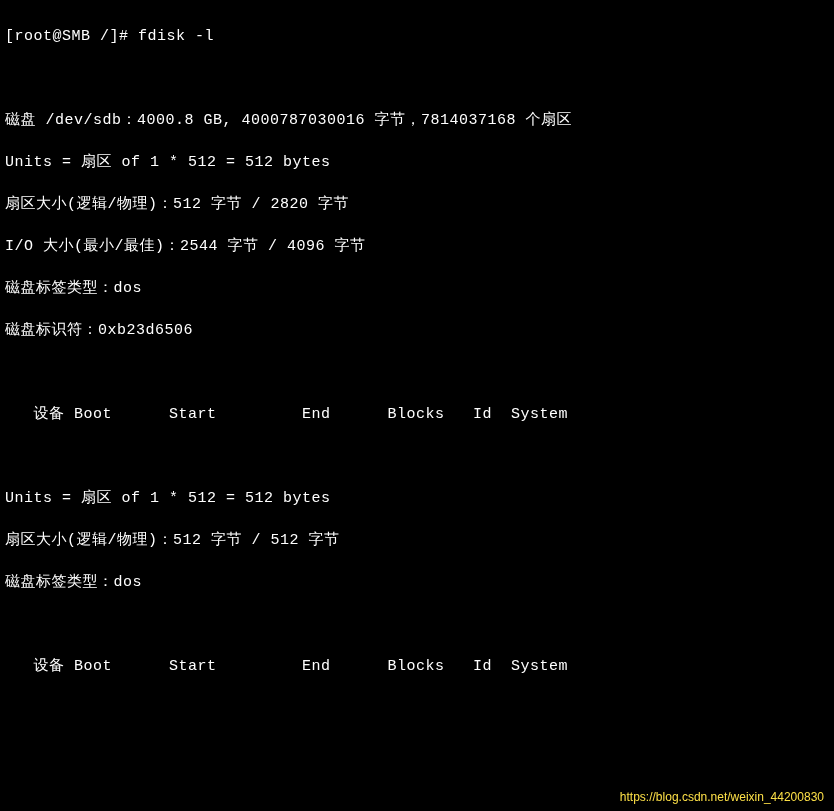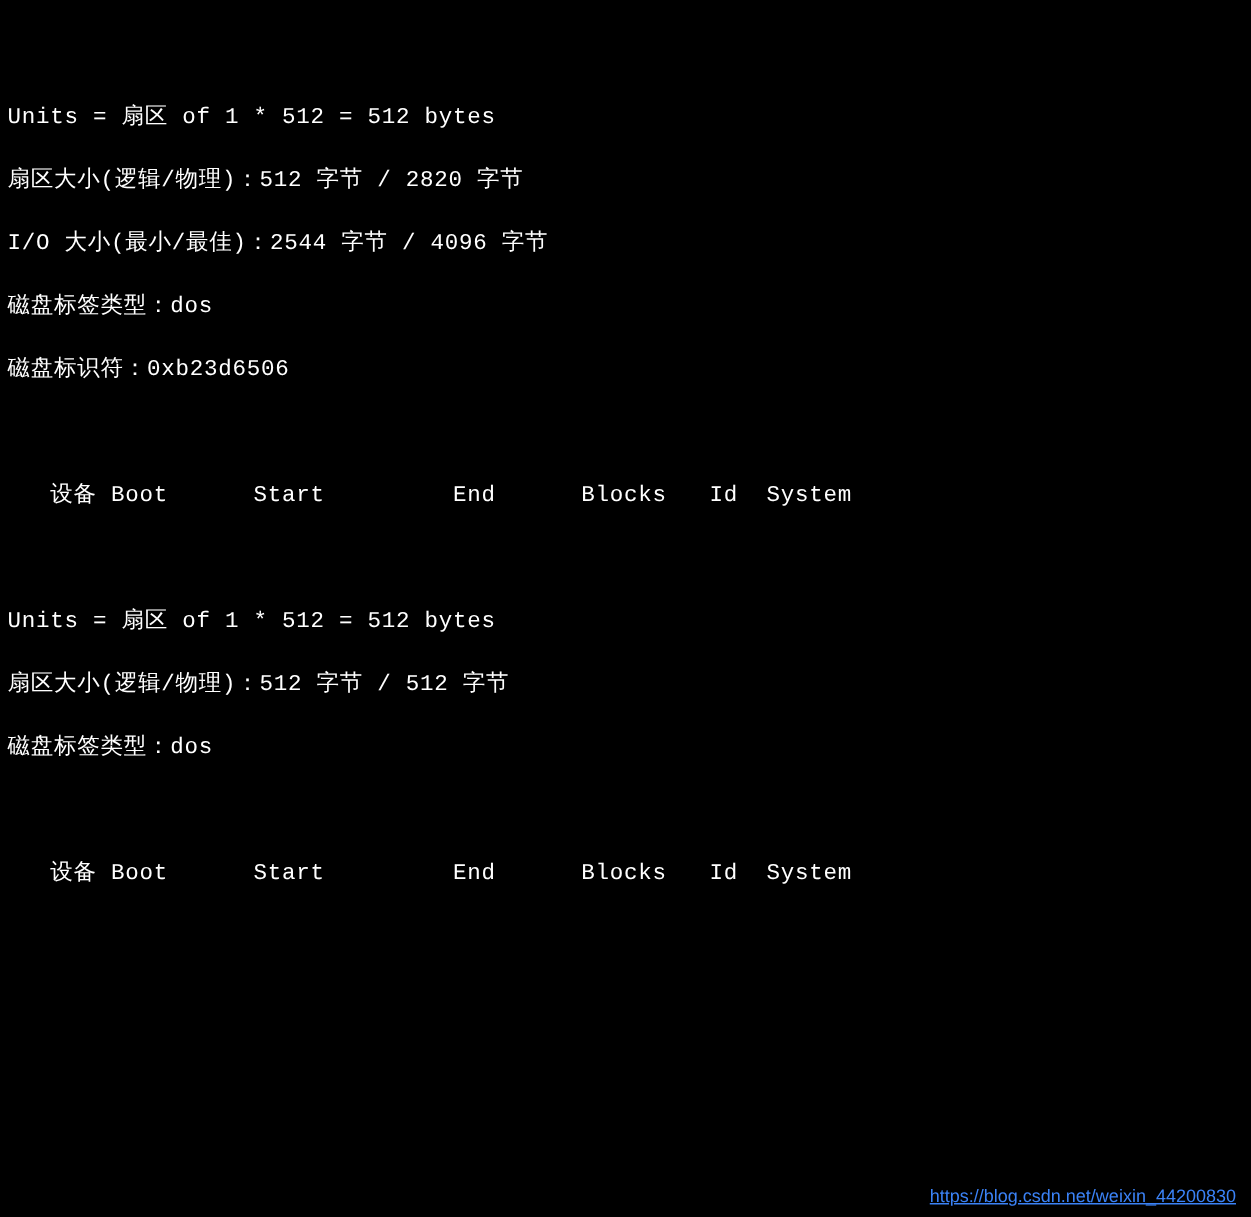--- a/index.html
+++ b/index.html
@@ -23,31 +23,32 @@
       white-space: pre;
       letter-spacing: 0.5px;
     }
     .line {
       min-height: 21px;
     }
     .watermark {
       position: absolute;
       bottom: 5px;
       right: 10px;
-      color: #3b82f6;
+      color: #fde047;
       font-size: 12px;
       font-family: Arial, sans-serif;
-      text-decoration: underline;
     }
   </style>
 </head>
 <body>
 
 <div class="terminal">
+<div class="line">[root@SMB /]# fdisk -l</div>
 <div class="line"></div>
+<div class="line">磁盘 /dev/sdb：4000.8 GB, 4000787030016 字节，7814037168 个扇区</div>
 <div class="line">Units = 扇区 of 1 * 512 = 512 bytes</div>
 <div class="line">扇区大小(逻辑/物理)：512 字节 / 2820 字节</div>
 <div class="line">I/O 大小(最小/最佳)：2544 字节 / 4096 字节</div>
 <div class="line">磁盘标签类型：dos</div>
 <div class="line">磁盘标识符：0xb23d6506</div>
 <div class="line"></div>
 <div class="line">   设备 Boot      Start         End      Blocks   Id  System</div>
 <div class="line"></div>
 <div class="line">Units = 扇区 of 1 * 512 = 512 bytes</div>
 <div class="line">扇区大小(逻辑/物理)：512 字节 / 512 字节</div>

